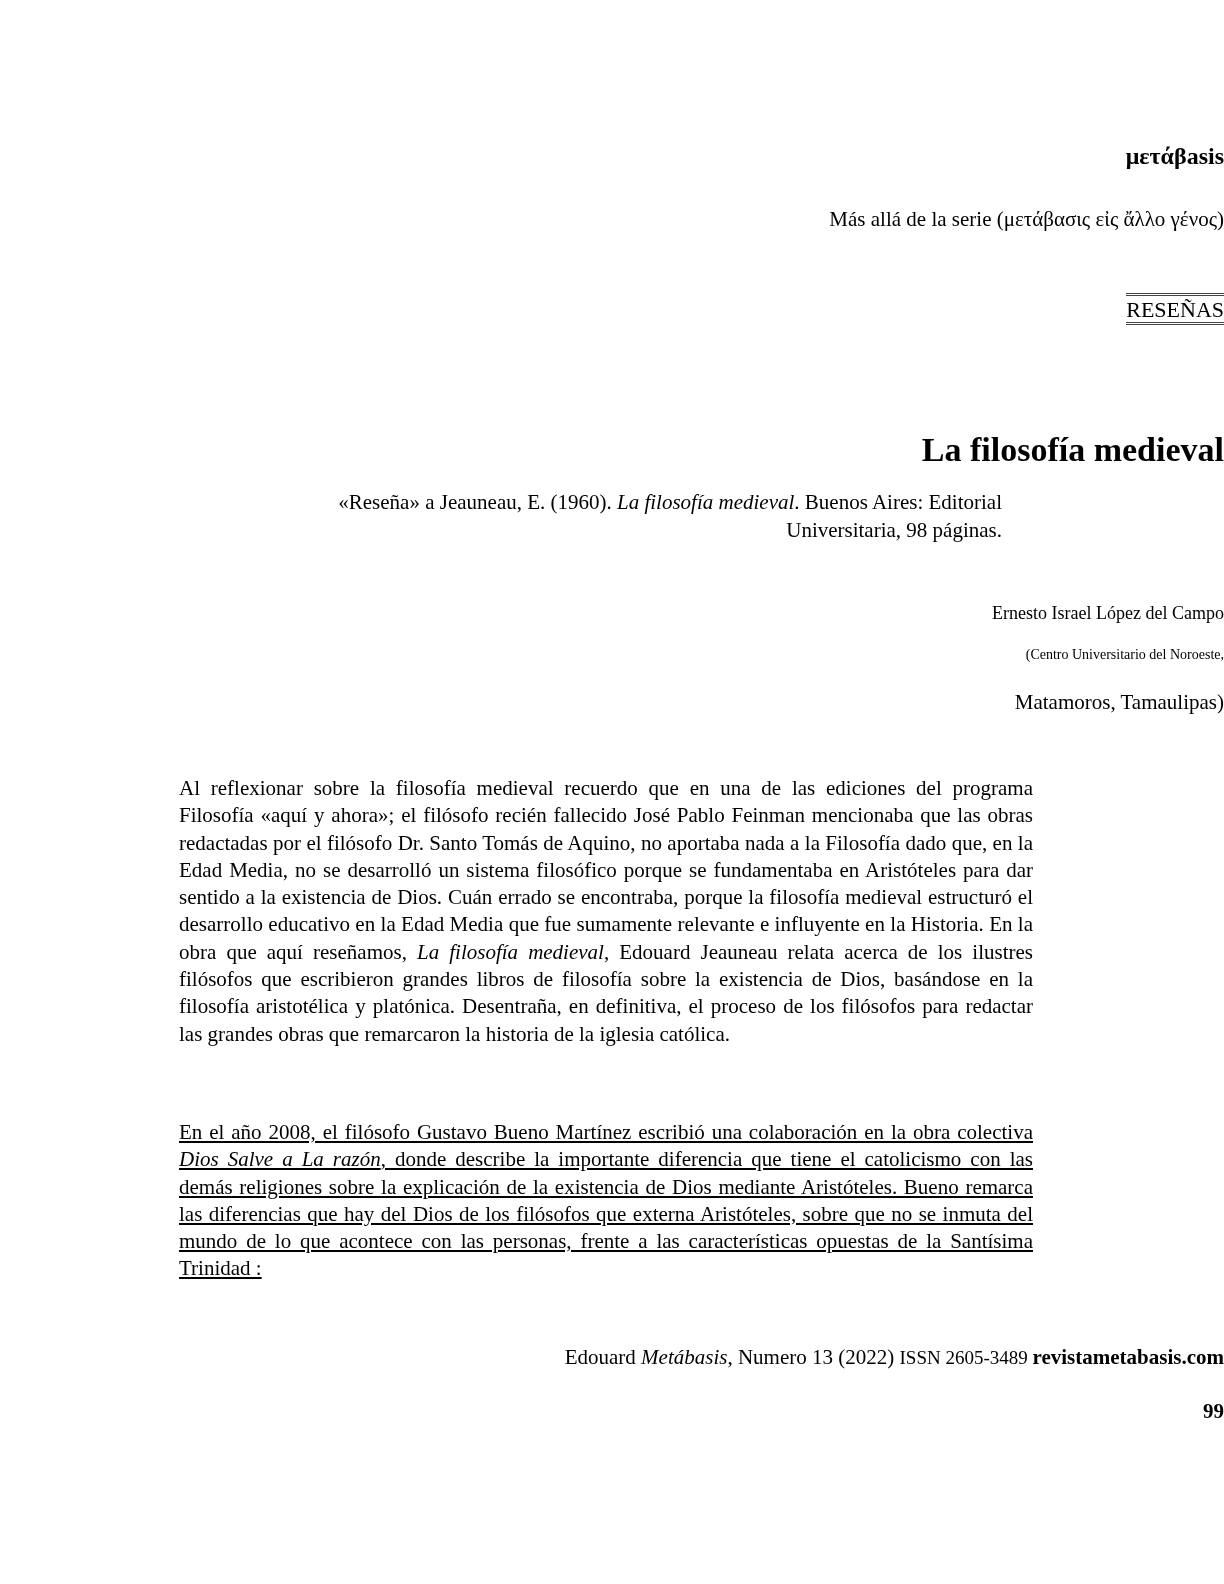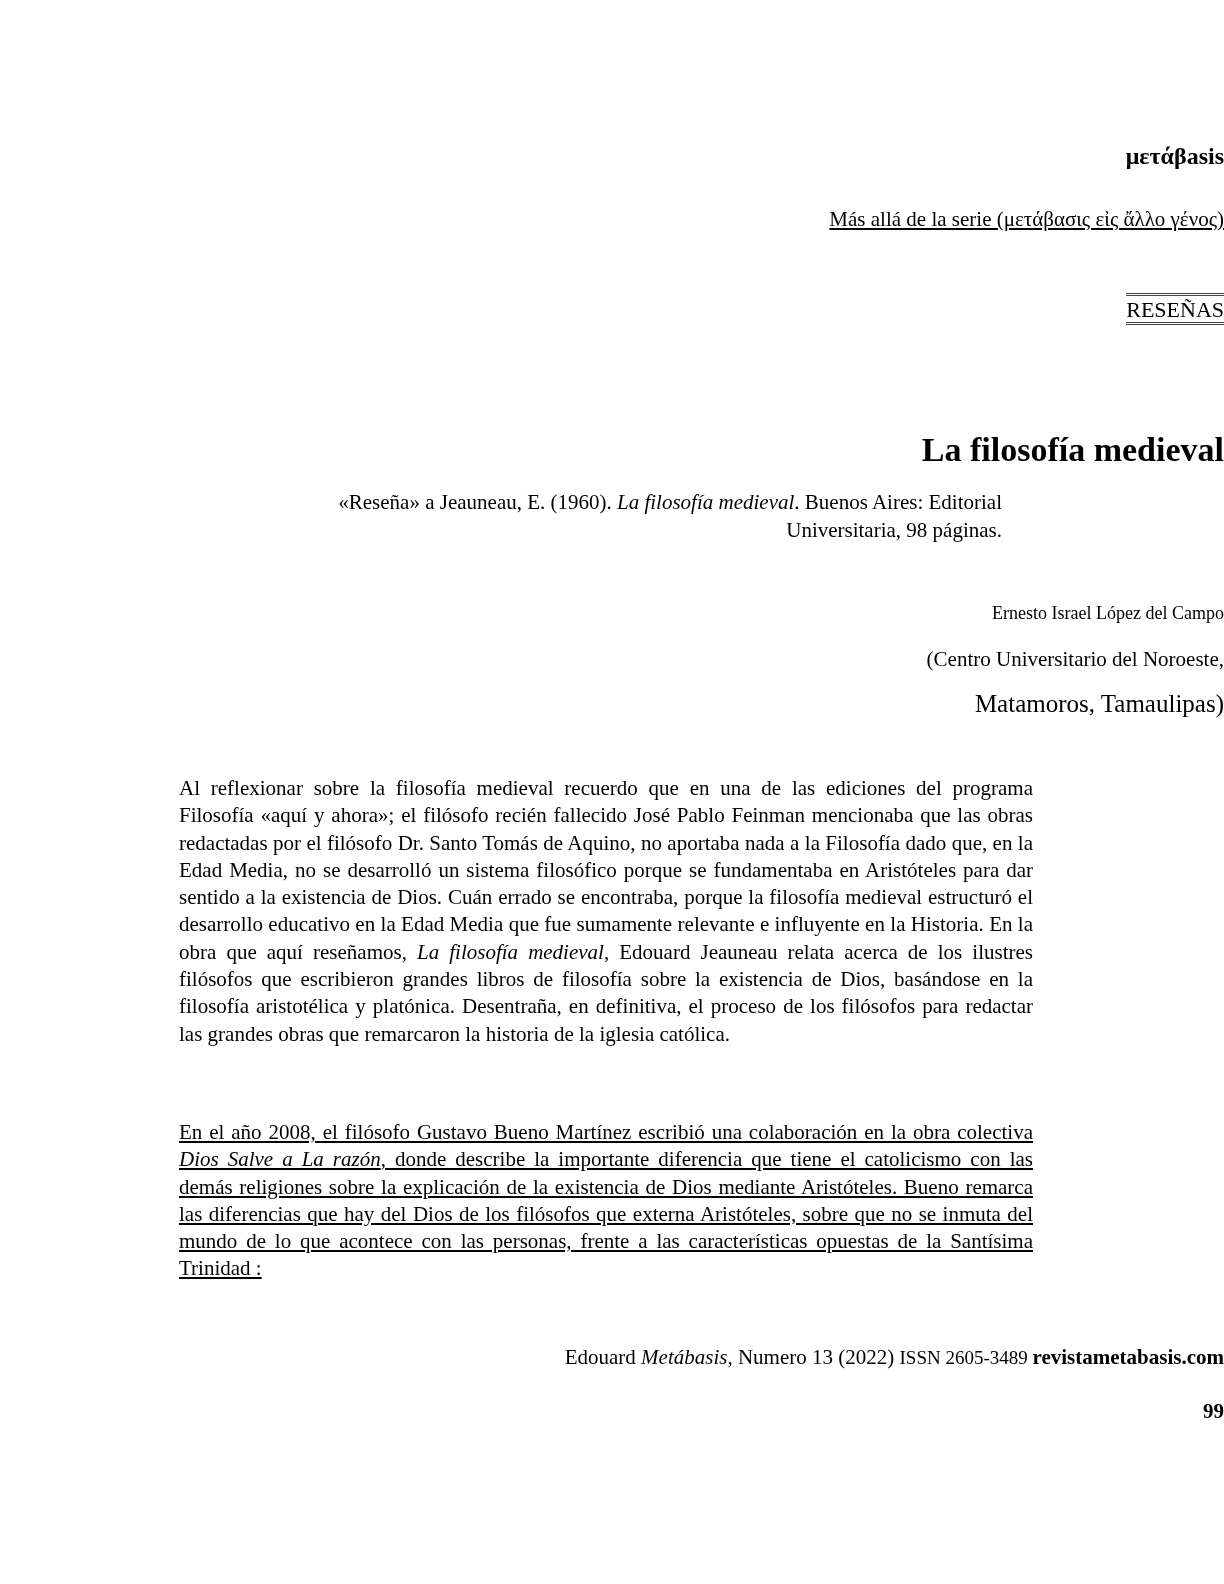--- a/index.html
+++ b/index.html
@@ -2,33 +2,33 @@
 <html><head>
 <meta charset="utf-8">
 <style>
   html, body { margin: 0; padding: 0; background: #ffffff; }
   body {
     width: 1224px; height: 1584px; position: relative; overflow: hidden;
     font-family: "Liberation Serif", "DejaVu Serif", serif; color: #000;
   }
   .abs { position: absolute; left: 0; width: 1224px; text-align: right; }
   .journal { top: 143px; font-size: 24px; font-weight: bold; }
-  .subtitle { top: 207px; font-size: 21px; text-decoration: underline; }
+  .subtitle { top: 207px; font-size: 21px; }
   .section { top: 293px; font-size: 22px; font-weight: normal; }
   .section span {
     display: inline-block; padding: 2px 0 0 0;
     border-top: 3px double #444;
     border-bottom: 3px double #444;
     line-height: 24px;
   }
   .title { top: 431px; font-size: 34px; font-weight: bold; }
   .ref { top: 488px; font-size: 21px; line-height: 28px; left: 222px; width: 780px; }
   .author { top: 603px; font-size: 18px; }
-  .affil1 { top: 647px; font-size: 21px; }
-  .affil2 { top: 690px; font-size: 25px; }
+  .affil1 { top: 647px; font-size: 14px; }
+  .affil2 { top: 690px; font-size: 21px; }
   .body {
     position: absolute; left: 179px; width: 854px;
     font-size: 21px; line-height: 27.3px; text-align: justify;
   }
   .p1 { top: 775px; }
   .p2 { top: 1119px; text-decoration: underline; }
   .footer { top: 1345px; font-size: 21px; }
   .pagenum { top: 1399px; font-size: 21px; font-weight: bold; }
   i { font-style: italic; }
   b { font-weight: bold; }

